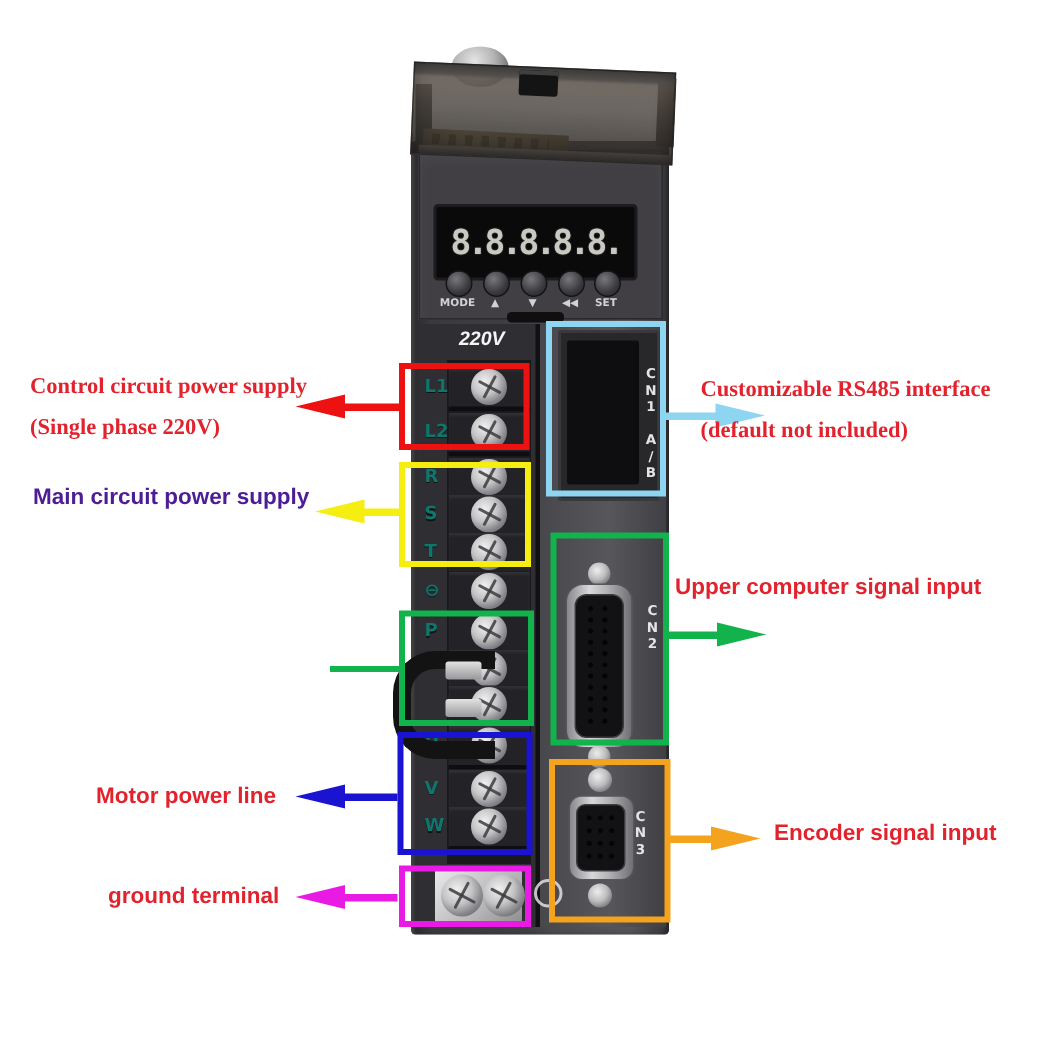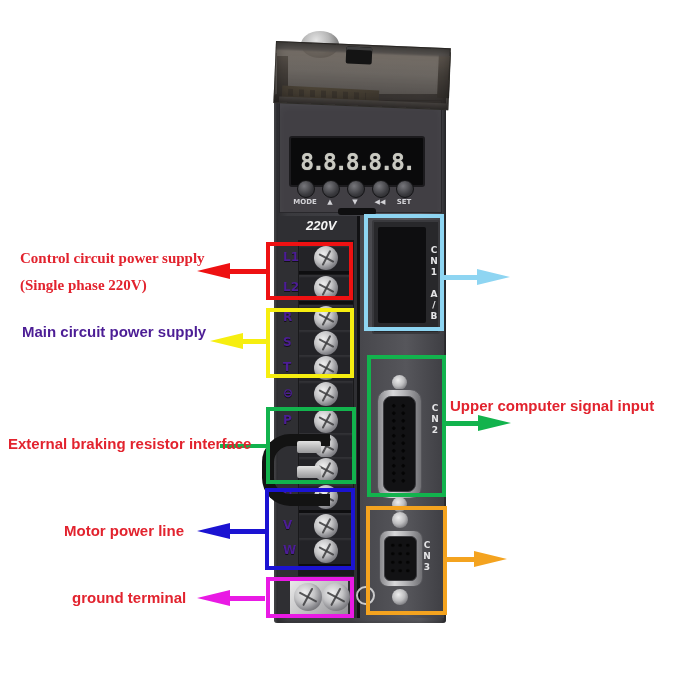--- a/index.html
+++ b/index.html
@@ -20,21 +20,21 @@
        background:radial-gradient(circle at 38% 32%,#77777c,#3a3a3e 60%,#232326);}
   .btn-label{top:198px;width:32px;text-align:center;font:bold 7px "DejaVu Sans",sans-serif;color:#d2d2d6;}
   .slot{left:338px;top:208px;width:38px;height:7px;background:#0f0f10;border-radius:3px;}
   .v220{left:306px;top:218px;font:bold italic 13px "Liberation Sans",sans-serif;color:#f5f5f5;}
   .left-panel{left:278px;top:216px;width:80px;height:402px;background:#2f2f33;}
   .divider{left:357px;top:216px;width:3px;height:402px;background:#111113;}
   .right-panel{left:360px;top:216px;width:84px;height:402px;
                background:linear-gradient(90deg,#47474c,#56565b 55%,#3f3f44);}
   .t-col{left:298px;top:240px;width:56px;height:336px;background:#19191b;}
   .trow{left:278px;width:79px;height:26px;}
-  .tlabel{position:absolute;left:5px;top:5px;font:bold 12px "DejaVu Sans",sans-serif;color:#4c1d95;
+  .tlabel{position:absolute;left:5px;top:5px;font:bold 12px "DejaVu Sans",sans-serif;color:#0f766e;
           text-shadow:0 1px 0 rgba(0,0,0,.6);}
   .tblock{position:absolute;left:21px;top:0;width:54px;height:26px;background:#232327;
           border-bottom:3px solid #0e0e10;box-shadow:inset 0 2px 2px rgba(255,255,255,.07);}
   .screw{position:absolute;left:15px;top:1px;width:24px;height:24px;border-radius:50%;
          background:radial-gradient(circle at 38% 35%,#f0f0f0,#c4c4c6 40%,#85858a 68%,#4c4c50);}
   .screw::before,.screw::after{content:"";position:absolute;left:15%;top:46%;width:70%;height:8%;
          background:rgba(60,60,62,.85);border-radius:2px;}
   .screw::before{transform:rotate(28deg);} .screw::after{transform:rotate(-62deg);}
   .wire{left:262px;top:434px;width:56px;height:48px;border:12px solid #131313;border-right:none;
         border-radius:28px 0 0 28px;}
@@ -247,26 +247,30 @@
   <div class="abs aline" style="left:446px;top:557px;width:30px;background:#f4a31f"></div>
   <div class="abs ah-r" style="left:474px;top:551px;border-left-color:#f4a31f"></div>
 
   <div class="abs ann lh27" style="left:20px;top:245px;color:#e2232e">
     <div>Control circuit power supply</div>
     <div>(Single phase 220V)</div>
   </div>
   <div class="abs ann lh24" style="left:22px;top:320px;color:#4c1d95">
     <div>Main circuit power supply</div>
   </div>
-  <div class="abs ann lh18" style="left:8px;top:435px;color:#e2232e">
-    <div>External braking resistor interface</div>
-  </div>
   <div class="abs ann lh18" style="left:72px;top:589px;color:#e2232e">
     <div>ground terminal</div>
   </div>
   <div class="abs ann lh18" style="left:64px;top:522px;color:#e2232e">
     <div>Motor power line</div>
   </div>
-  <div class="abs ann lh24" style="left:450px;top:394px;color:#e2232e">
+  <div class="abs ann lh27" style="left:467px;top:247px;color:#e2232e">
+    <div>Customizable RS485 interface</div>
+    <div>(default not included)</div>
+  </div>
+  <div class="abs ann lh24" style="left:450px;top:380px;color:#e2232e">
     <div>Upper computer signal input</div>
   </div>
+  <div class="abs ann lh18" style="left:516px;top:547px;color:#e2232e">
+    <div>Encoder signal input</div>
+  </div>
 
 </div>
 
 </body></html>

